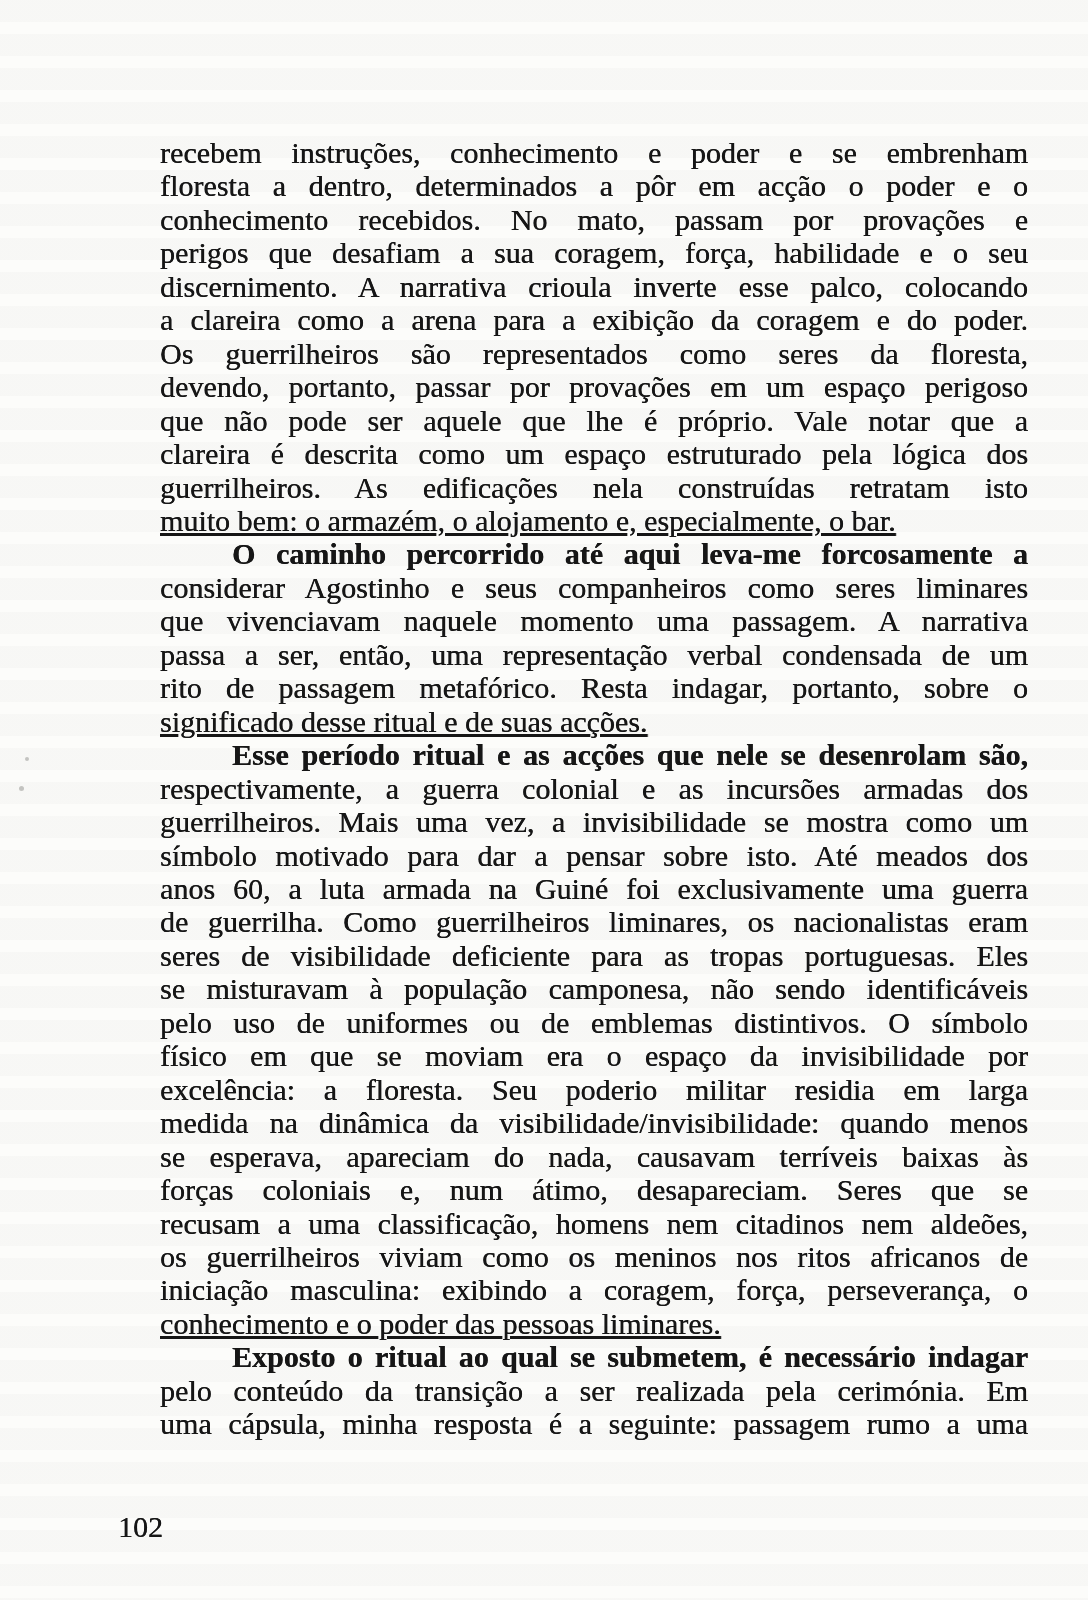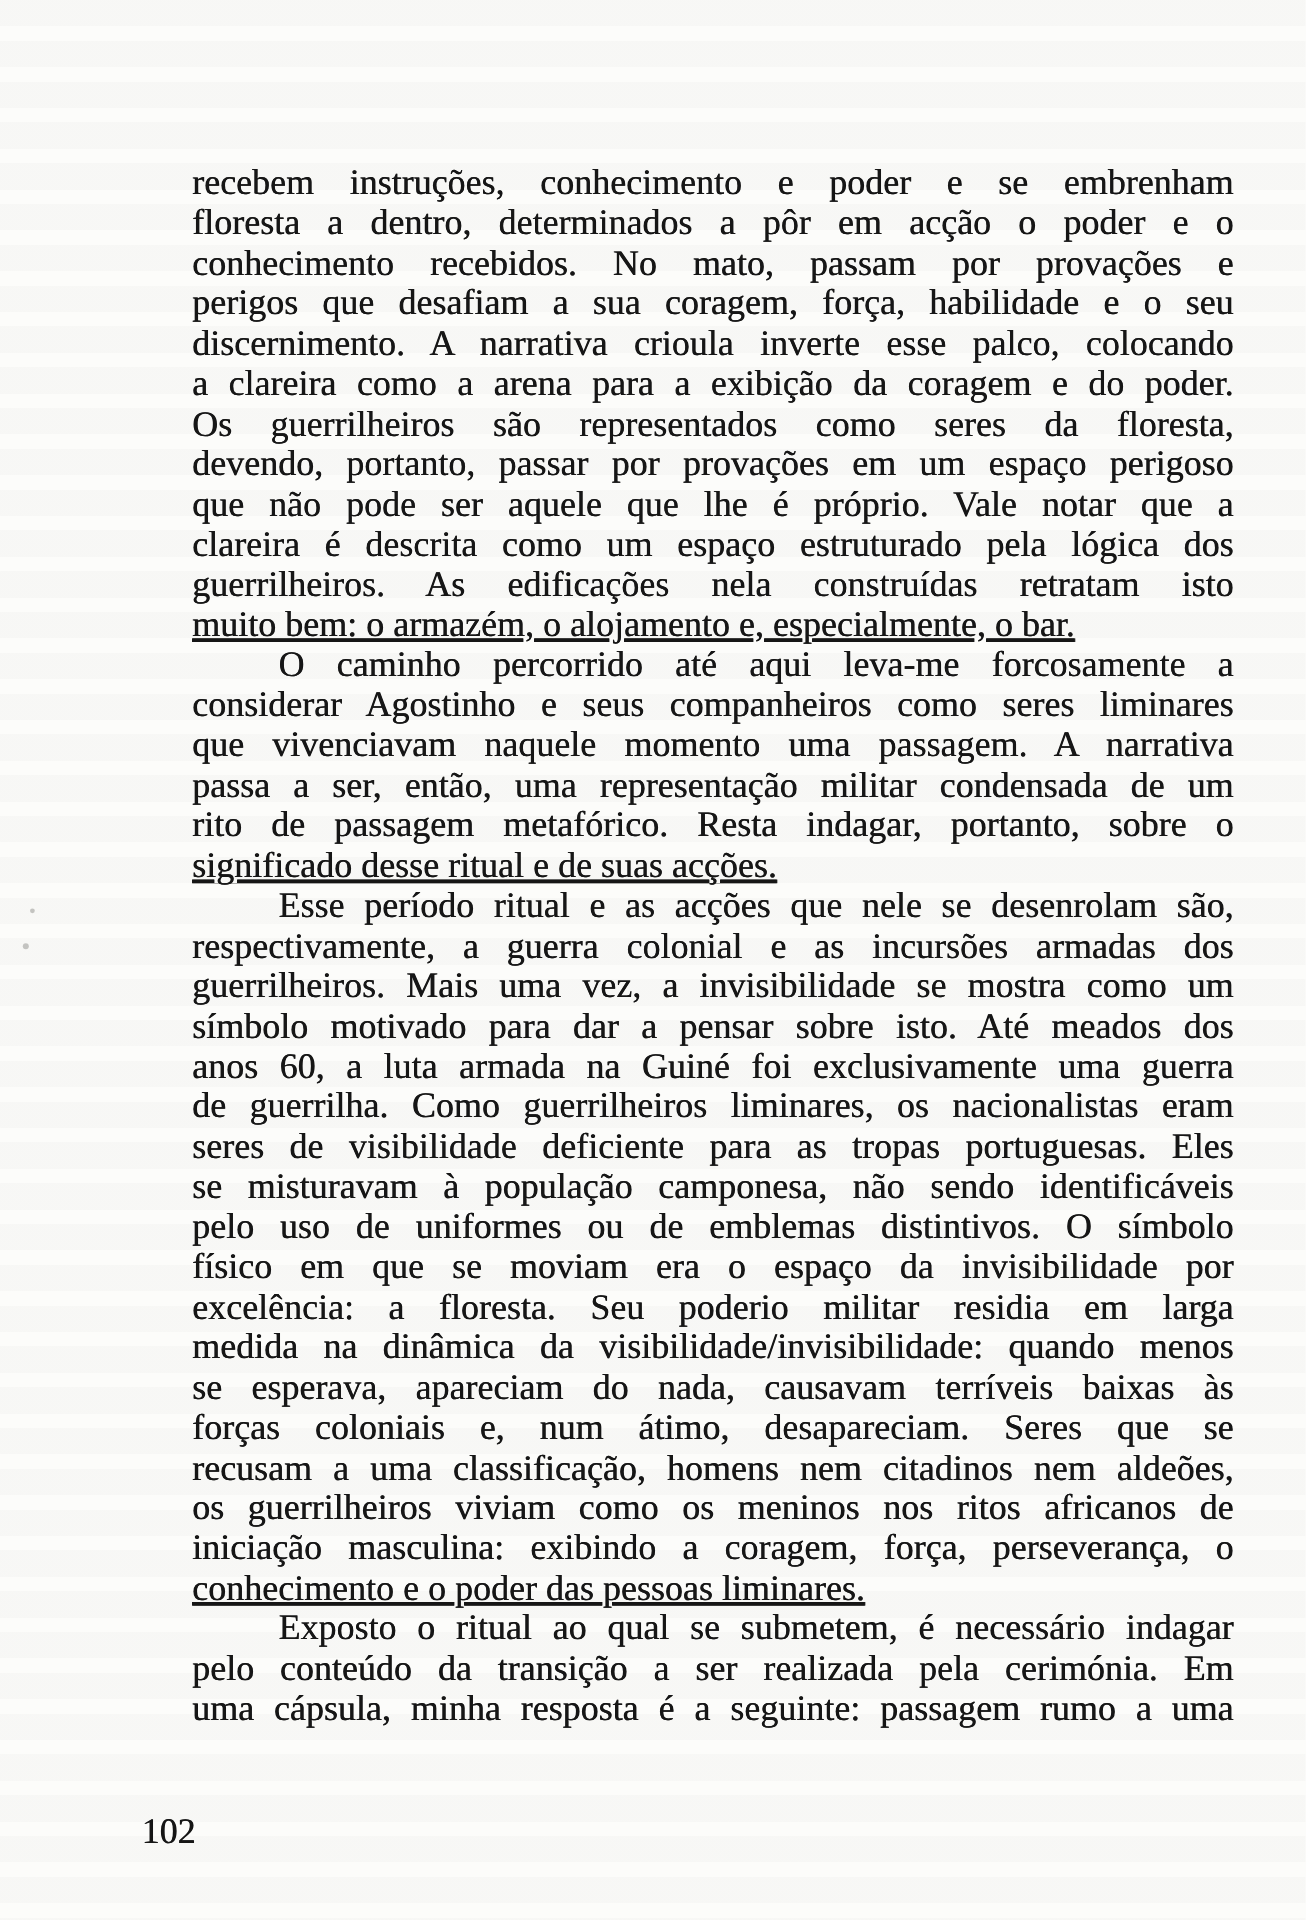--- a/index.html
+++ b/index.html
@@ -38,20 +38,21 @@
   .ln {
     text-align: justify;
     text-align-last: justify;
   }
   .ln.end {
     text-align-last: left;
     text-decoration: underline;
   }
   .para.indent .ln:first-child {
     text-indent: 72px;
+    font-weight: bold;
   }
   .page-number {
     position: absolute;
     left: 118px;
     top: 1510px;
     font-size: 30px;
     line-height: 33.45px;
     text-shadow: 0.35px 0 0 currentColor;
     text-align: right;
   }
@@ -85,21 +86,21 @@
       <div class="ln">devendo, portanto, passar por provações em um espaço perigoso</div>
       <div class="ln">que não pode ser aquele que lhe é próprio. Vale notar que a</div>
       <div class="ln">clareira é descrita como um espaço estruturado pela lógica dos</div>
       <div class="ln">guerrilheiros. As edificações nela construídas retratam isto</div>
       <div class="ln end">muito bem: o armazém, o alojamento e, especialmente, o bar.</div>
     </div>
     <div class="para indent">
       <div class="ln">O caminho percorrido até aqui leva-me forcosamente a</div>
       <div class="ln">considerar Agostinho e seus companheiros como seres liminares</div>
       <div class="ln">que vivenciavam naquele momento uma passagem. A narrativa</div>
-      <div class="ln">passa a ser, então, uma representação militar condensada de um</div>
+      <div class="ln">passa a ser, então, uma representação verbal condensada de um</div>
       <div class="ln">rito de passagem metafórico. Resta indagar, portanto, sobre o</div>
       <div class="ln end">significado desse ritual e de suas acções.</div>
     </div>
     <div class="para indent">
       <div class="ln">Esse período ritual e as acções que nele se desenrolam são,</div>
       <div class="ln">respectivamente, a guerra colonial e as incursões armadas dos</div>
       <div class="ln">guerrilheiros. Mais uma vez, a invisibilidade se mostra como um</div>
       <div class="ln">símbolo motivado para dar a pensar sobre isto. Até meados dos</div>
       <div class="ln">anos 60, a luta armada na Guiné foi exclusivamente uma guerra</div>
       <div class="ln">de guerrilha. Como guerrilheiros liminares, os nacionalistas eram</div>

